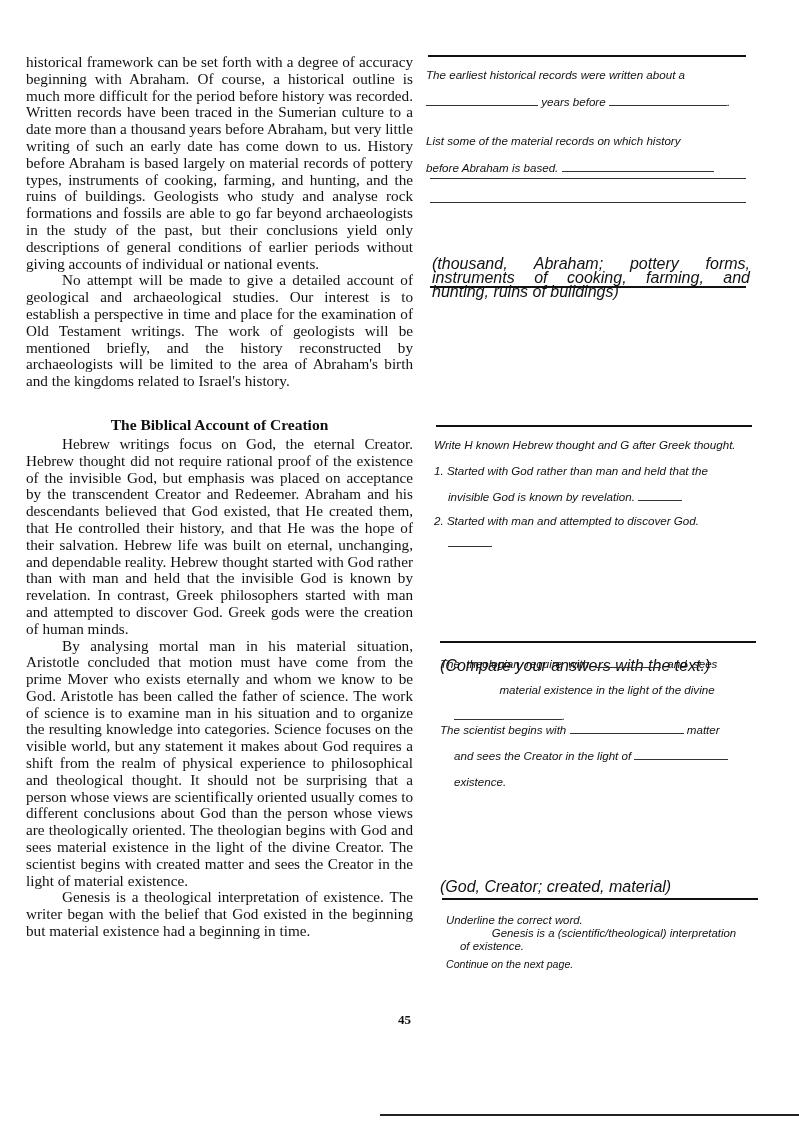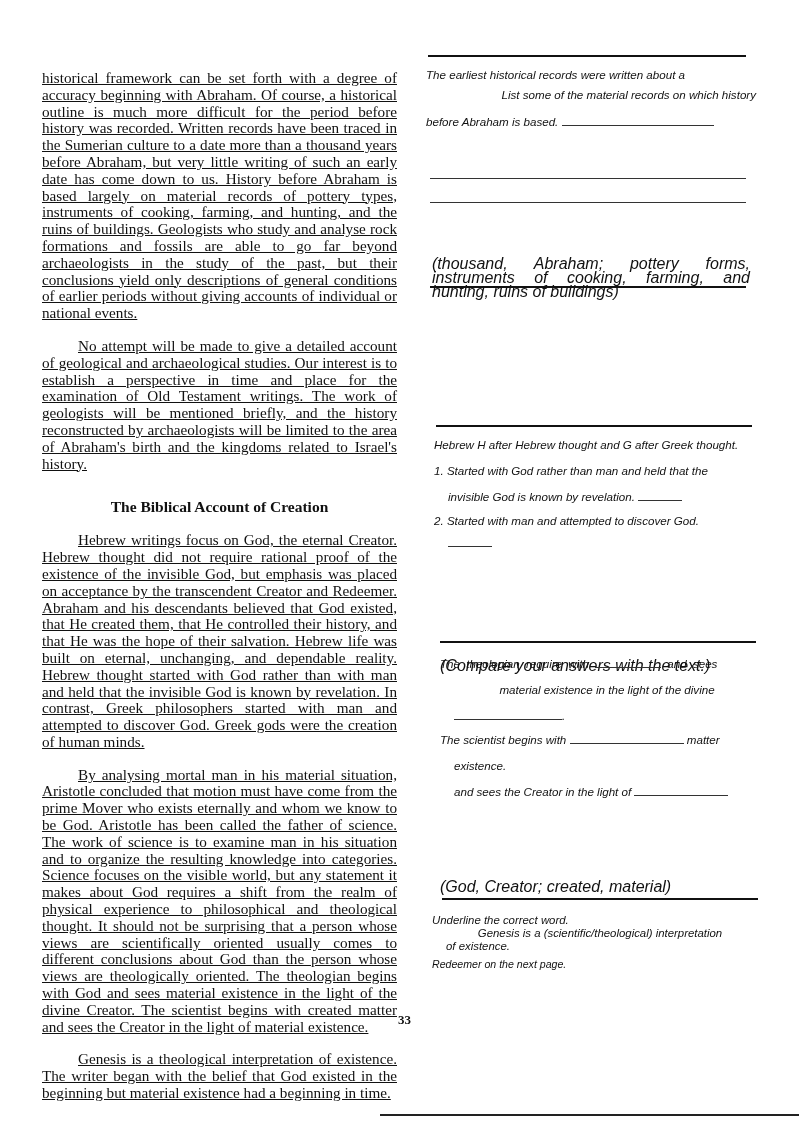--- a/index.html
+++ b/index.html
@@ -1,18 +1,18 @@
 <!DOCTYPE html>
 <html><head>
 <meta charset="utf-8">
 <style>
   html, body { margin: 0; padding: 0; background: #ffffff; }
   body { width: 799px; height: 1126px; position: relative; overflow: hidden; color: #111; }
   .left { position: absolute; left: 26px; top: 54px; width: 387px; font-family: "Liberation Serif", serif; font-size: 15.2px; line-height: 16.8px; text-align: justify; }
-  .left p { margin: 16px; text-decoration: underline; }
+  .left p { margin: 0; }
   .left p.indent { text-indent: 36px; }
   .left h2 { font-family: "Liberation Serif", serif; font-size: 15.5px; font-weight: bold; text-align: center; margin: 26px 0 2px 0; line-height: 18px; }
   .right { position: absolute; left: 426px; top: 0; width: 335px; font-family: "Liberation Sans", sans-serif; font-style: italic; font-size: 11.6px; color: #111; }
   .rule { position: absolute; height: 2px; background: #111; }
   .blk { position: absolute; left: 0; width: 330px; }
   .q { margin: 0; line-height: 14px; }
   .blank { display: inline-block; border-bottom: 1px solid #333; height: 10px; vertical-align: baseline; }
   .ans { font-size: 16px; line-height: 14px; margin: 0; text-align: justify; }
   .pagenum { position: absolute; left: 398px; top: 1012px; font-family: "Liberation Serif", serif; font-weight: bold; font-size: 13px; }
   .bottom-rule { position: absolute; left: 380px; top: 1114px; width: 419px; height: 2px; background: #222; }
@@ -28,34 +28,39 @@
   <p class="indent">Hebrew writings focus on God, the eternal Creator. Hebrew thought did not require rational proof of the existence of the invisible God, but emphasis was placed on acceptance by the transcendent Creator and Redeemer. Abraham and his descendants believed that God existed, that He created them, that He controlled their history, and that He was the hope of their salvation. Hebrew life was built on eternal, unchanging, and dependable reality. Hebrew thought started with God rather than with man and held that the invisible God is known by revelation. In contrast, Greek philosophers started with man and attempted to discover God. Greek gods were the creation of human minds.</p>
   <p class="indent">By analysing mortal man in his material situation, Aristotle concluded that motion must have come from the prime Mover who exists eternally and whom we know to be God. Aristotle has been called the father of science. The work of science is to examine man in his situation and to organize the resulting knowledge into categories. Science focuses on the visible world, but any statement it makes about God requires a shift from the realm of physical experience to philosophical and theological thought. It should not be surprising that a person whose views are scientifically oriented usually comes to different conclusions about God than the person whose views are theologically oriented. The theologian begins with God and sees material existence in the light of the divine Creator. The scientist begins with created matter and sees the Creator in the light of material existence.</p>
   <p class="indent">Genesis is a theological interpretation of existence. The writer began with the belief that God existed in the beginning but material existence had a beginning in time.</p>
 </div>
 
 <div class="right">
 
   <div class="rule" style="left:2px; top:55px; width:318px;"></div>
   <div class="blk" style="top:68px;">
     <p class="q"><span>The earliest historical records were written about a</span></p>
-    <p class="q" style="margin-top:6px;text-align:right;">List some of the material records on which history</p>
+    <p class="q" style="margin-top:13px;">
+      <span class="blank" style="width:112px;"></span>
+      <span>years before</span>
+      <span class="blank" style="width:118px;"></span>.
+    </p>
+    <p class="q" style="margin-top:25px;">List some of the material records on which history</p>
     <p class="q" style="margin-top:13px;">
       <span>before Abraham is based.</span>
       <span class="blank" style="width:152px;"></span>
     </p>
   </div>
   <div class="fullline" style="left:4px; top:178px; width:316px;"></div>
   <div class="fullline" style="left:4px; top:202px; width:316px;"></div>
   <p class="ans" style="position:absolute; left:6px; top:257px; width:318px;">(thousand, Abraham; pottery forms, instruments of cooking, farming, and hunting, ruins of buildings)</p>
   <div class="rule" style="left:4px; top:286px; width:316px;"></div>
 
   <div class="rule" style="left:10px; top:425px; width:316px;"></div>
   <div class="blk" style="top:438px; left:8px; width:322px;">
-    <p class="q" style="text-align:justify;">Hebrew H after Hebrew thought and G after Greek thought.</p>
+    <p class="q" style="text-align:justify;">Write H known Hebrew thought and G after Greek thought.</p>
     <p class="q" style="margin-top:12px;">1. Started with God rather than man and held that the</p>
     <p class="q" style="margin-top:12px; padding-left:14px;">
       <span>invisible God is known by revelation.</span>
       <span class="blank" style="width:44px;"></span>
     </p>
     <p class="q" style="margin-top:10px;">2. Started with man and attempted to discover God.</p>
     <p class="q" style="margin-top:8px; padding-left:14px;">
       <span class="blank" style="width:44px;"></span>
     </p>
   </div>
@@ -65,36 +70,36 @@
   <div class="blk" style="top:657px; left:14px; width:320px;">
     <p class="q" style="word-spacing:3px;">
       <span>The theologian require with</span>
       <span class="blank" style="width:66px;"></span>
       <span>and sees</span>
     </p>
     <p class="q" style="margin-top:12px; padding-left:14px;text-align:center;">material existence in the light of the divine</p>
     <p class="q" style="margin-top:12px; padding-left:14px;">
       <span class="blank" style="width:108px;"></span>.
     </p>
-    <p class="q" style="margin-top:10px;">
+    <p class="q" style="">
       <span>The scientist begins with</span>
       <span class="blank" style="width:114px;"></span>
       <span>matter</span>
     </p>
-    <p class="q" style="margin-top:12px; padding-left:14px;">existence.</p>
     <p class="q" style="margin-top:12px; padding-left:14px;">
       <span>and sees the Creator in the light of</span>
       <span class="blank" style="width:94px;"></span>
     </p>
+    <p class="q" style="margin-top:12px; padding-left:14px;">existence.</p>
   </div>
   <p class="ans" style="position:absolute; left:14px; top:880px; width:310px;">(God, Creator; created, material)</p>
   <div class="rule" style="left:16px; top:898px; width:316px;"></div>
 
-  <div class="blk" style="top:914px; left:6px; width:322px; font-style:italic;">
+  <div class="blk" style="top:914px; left:20px; width:322px; font-style:italic;">
     <p class="q" style="line-height:13px; font-size:11.4px;">Underline the correct word.</p>
     <p class="q" style="line-height:13px; padding-left:14px; font-size:11.4px;text-align:center;">Genesis is a (scientific/theological) interpretation</p>
     <p class="q" style="line-height:13px; padding-left:14px; font-size:11.4px;">of existence.</p>
-    <p class="q" style="line-height:14px; margin-top:4px; font-size:10.6px;">Redeemer on the next page.</p>
+    <p class="q" style="line-height:14px; margin-top:4px; font-size:10.6px;">Continue on the next page.</p>
   </div>
 </div>
 
-<div class="pagenum">33</div>
+<div class="pagenum">45</div>
 <div class="bottom-rule"></div>
 
 </body></html>

